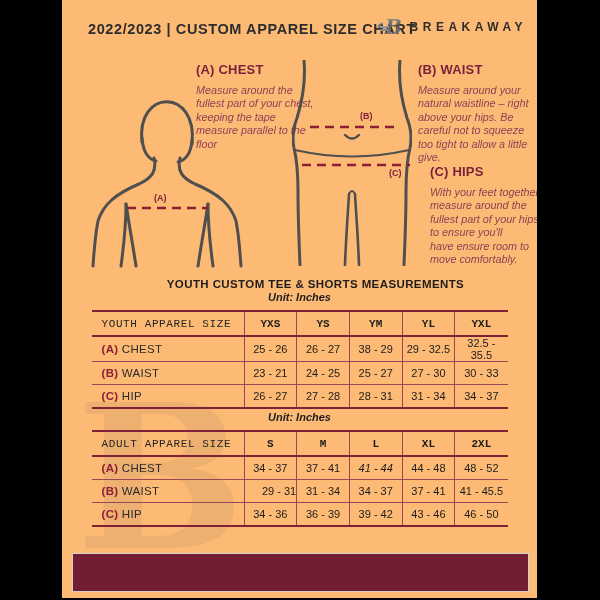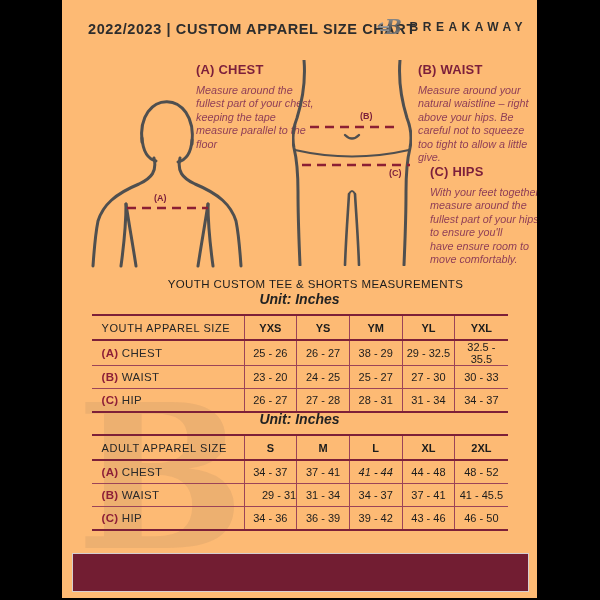--- a/index.html
+++ b/index.html
@@ -34,36 +34,36 @@
   .instr h3{
     margin:0 0 7px 0;font-size:13px;font-weight:bold;color:#7c1f3b;letter-spacing:.2px;
   }
   .instr p{
     margin:0;font-size:10.8px;font-style:italic;font-weight:500;
     color:#8f3e57;line-height:1.24;white-space:pre-line;
   }
   
   .tblock{position:absolute;left:0;width:475px;text-align:center;z-index:1;}
   .tblock .ttitle{
-    font-size:11.5px;font-weight:normal;color:#1d1d1d;letter-spacing:.4px;padding-left:32px;
+    font-size:11.5px;font-weight:bold;color:#1d1d1d;letter-spacing:.4px;padding-left:32px;
   }
   .tblock .tunit{
-    font-size:14px;font-style:italic;font-weight:600;color:#222;margin-top:1px;
+    font-size:11px;font-style:italic;font-weight:600;color:#222;margin-top:1px;
   }
   table.size-table{
     width:416px;margin:7px auto 0;border-collapse:collapse;table-layout:fixed;
     border-top:2px solid #7d2038;border-bottom:2px solid #7d2038;
     background:transparent;
   }
   table.size-table th,table.size-table td{
     padding:0;height:22px;vertical-align:middle;
     font-size:11px;color:#1c1c1c;
   }
   table.size-table thead tr{border-bottom:2px solid #7d2038;}
-  table.size-table thead th{font-weight:bold;height:23px;}
+  table.size-table thead th{font-weight:bold;height:23px;font-family:Liberation Mono, monospace;}
   table.size-table thead th:first-child{
     width:142px;font-weight:normal;text-align:left;padding-left:10px;letter-spacing:.6px;
     font-size:11px;color:#242424;
   }
   table.size-table tbody tr{border-bottom:1.5px solid #9c4458;}
   table.size-table tbody tr:last-child{border-bottom:none;}
   table.size-table th:not(:first-child),
   table.size-table td:not(:first-child){border-left:1.2px solid #9c4458;}
   table.size-table td:first-child{
     text-align:left;padding-left:10px;font-size:11.5px;letter-spacing:.3px;color:#2a2a2a;
@@ -177,21 +177,21 @@
           <tr>
             <td><span class="key">(A)</span> CHEST</td>
             <td style="text-align: center;">25 - 26</td>
             <td style="text-align: center;">26 - 27</td>
             <td style="text-align: center;">38 - 29</td>
             <td style="text-align: center;">29 - 32.5</td>
             <td style="text-align: center;">32.5 - 35.5</td>
           </tr>
           <tr>
             <td><span class="key">(B)</span> WAIST</td>
-            <td style="text-align: center;">23 - 20</td>
+            <td style="text-align: center;">23 - 21</td>
             <td style="text-align: center;">24 - 25</td>
             <td style="text-align: center;">25 - 27</td>
             <td style="text-align: center;">27 - 30</td>
             <td style="text-align: center;">30 - 33</td>
           </tr>
           <tr>
             <td><span class="key">(C)</span> HIP</td>
             <td style="text-align: center;">26 - 27</td>
             <td style="text-align: center;">27 - 28</td>
             <td style="text-align: center; margin-left: 8px;">28 - 31</td>

